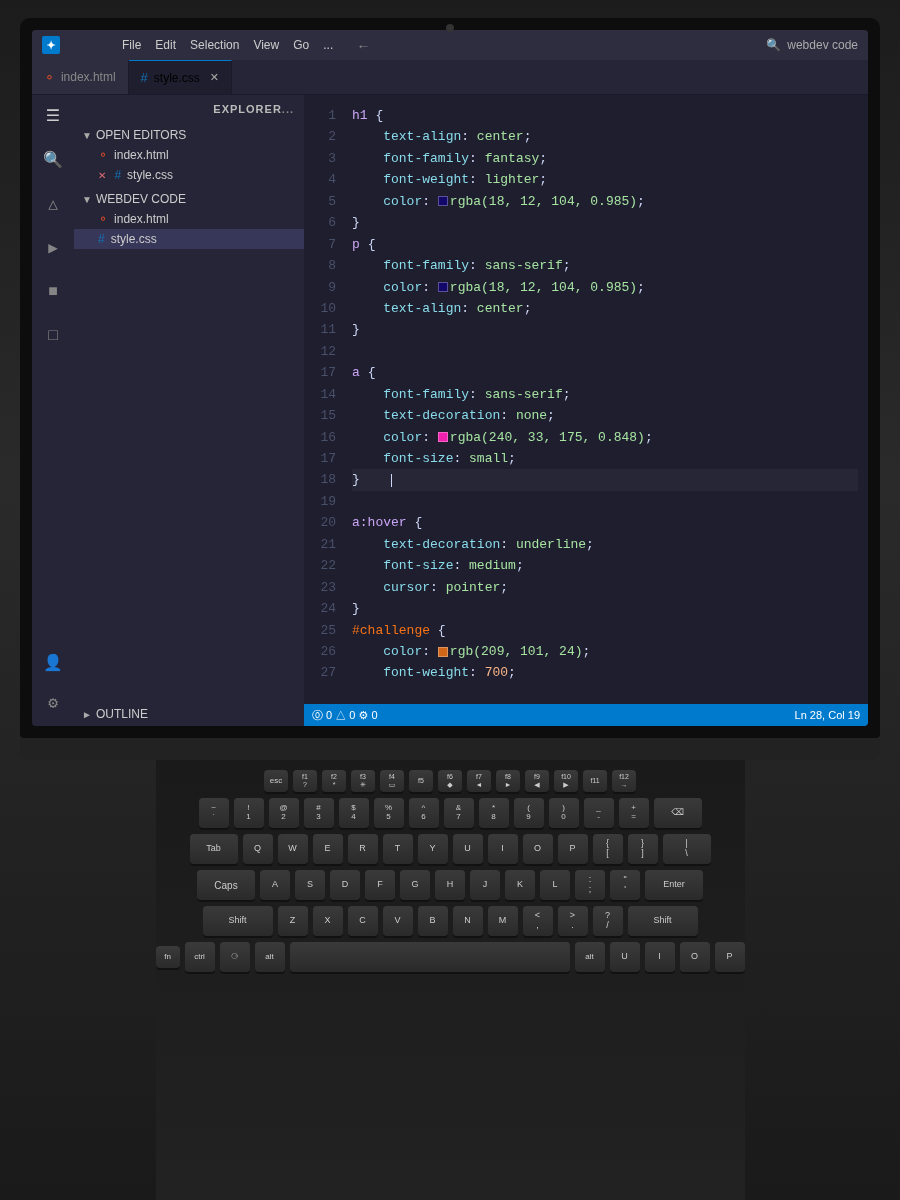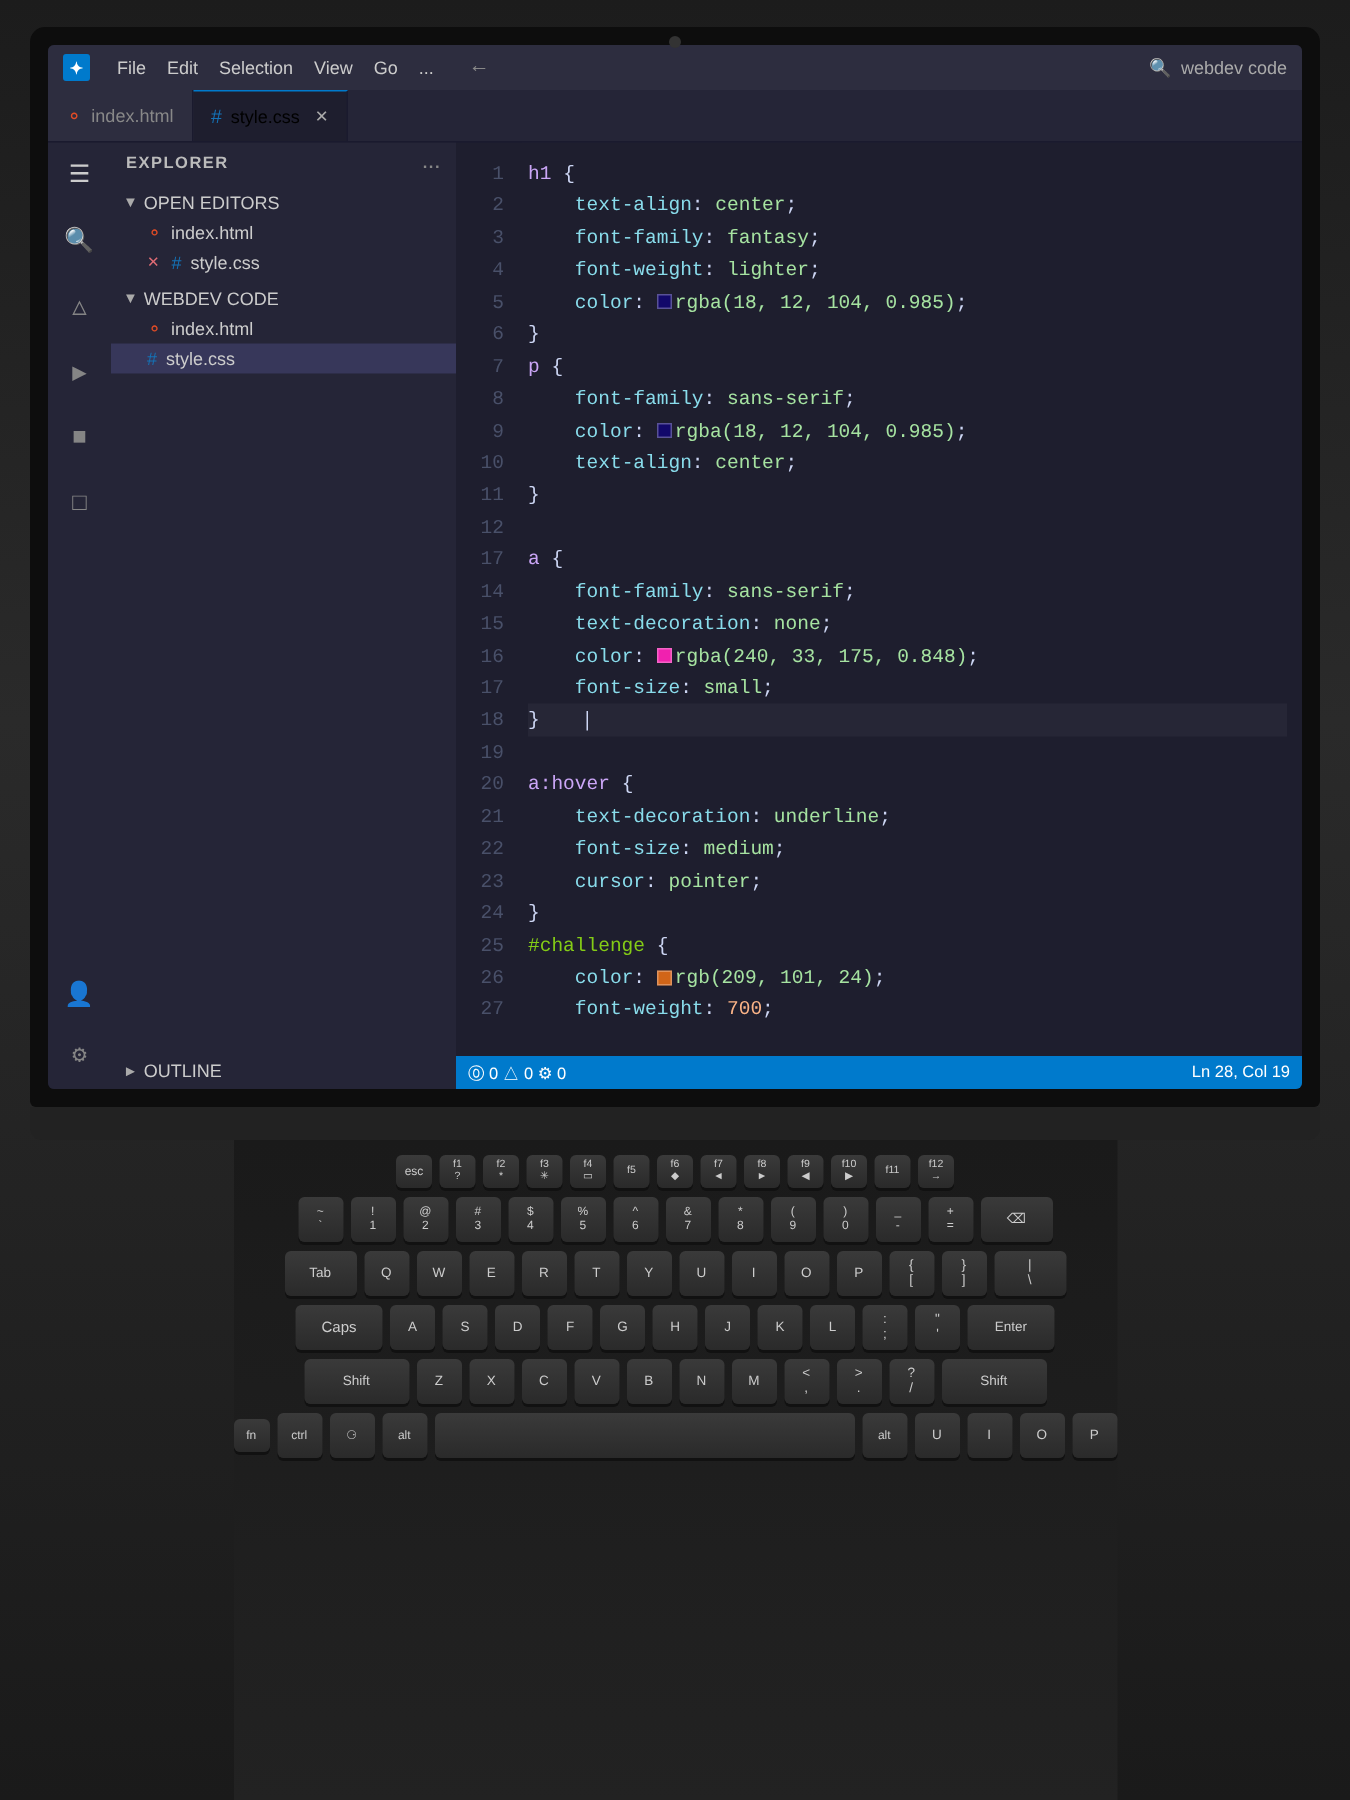--- a/index.html
+++ b/index.html
@@ -63,20 +63,21 @@
       align-items: center;
       padding: 0 10px;
       gap: 18px;
       flex-shrink: 0;
     }
 
     .titlebar-menu {
       display: flex;
       align-items: center;
       gap: 14px;
+      margin-left: 44px;
     }
 
     .titlebar-logo {
       width: 18px;
       height: 18px;
       background: #007acc;
       border-radius: 2px;
       display: flex;
       align-items: center;
       justify-content: center;
@@ -203,21 +204,21 @@
       display: flex;
       flex-direction: column;
       flex-shrink: 0;
       font-family: 'Segoe UI', sans-serif;
       font-size: 12px;
     }
 
     .sidebar-header {
       display: flex;
       align-items: center;
-      justify-content: space-between;
+      justify-content: flex-end;
       padding: 8px 10px;
       color: #bbb;
       font-size: 11px;
       font-weight: bold;
       letter-spacing: 1px;
       text-transform: uppercase;
     }
 
     .sidebar-dots { color: #888; cursor: pointer; }
 
@@ -306,21 +307,21 @@
     .punc { color: #cdd6f4; } 
     .color-swatch {
       display: inline-block;
       width: 10px;
       height: 10px;
       margin-right: 2px;
       vertical-align: middle;
       border: 1px solid rgba(255,255,255,0.3);
     }
     .num-val { color: #fab387; }
-    .id-sel { color: #84cc16; }
+    .id-sel { color: #f97316; }
     .cursor-line { background: rgba(255,255,255,0.04); }
 
     
     .statusbar {
       height: 22px;
       background: #007acc;
       display: flex;
       align-items: center;
       justify-content: space-between;
       padding: 0 8px;

